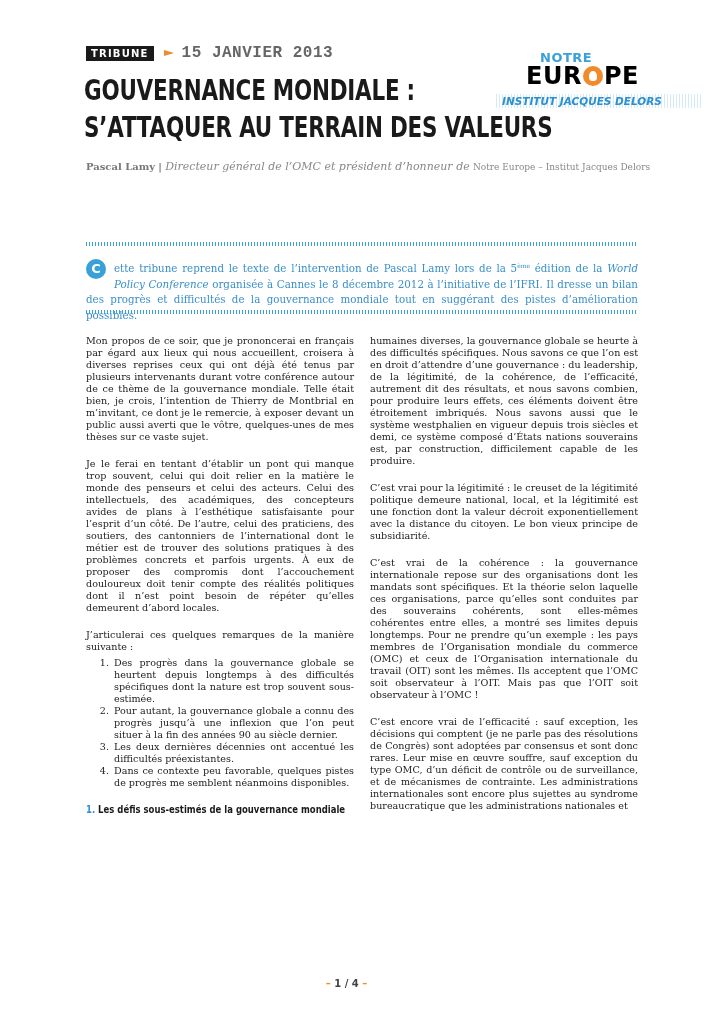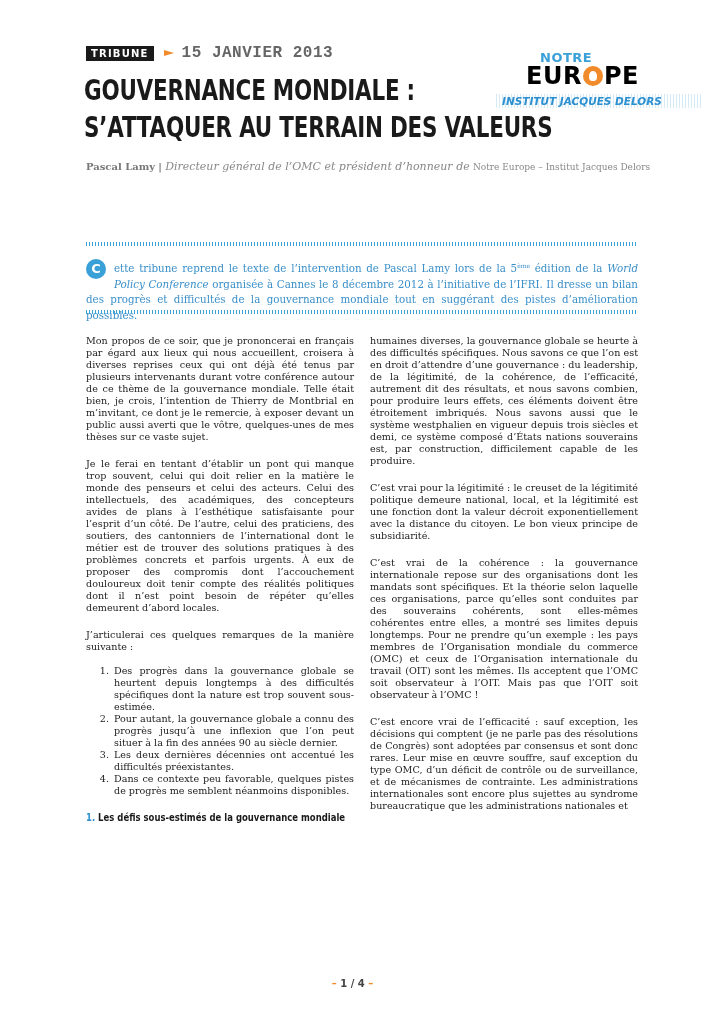--- a/index.html
+++ b/index.html
@@ -26,21 +26,21 @@
   .intro i { font-style: italic; }
   .intro sup { font-size: 6px; }
   .col { position: absolute; top: 335px; width: 268px; font-size: 9.6px; line-height: 12px; text-align: justify; color: #222; }
   .col p { margin: 0 0 15px 0; }
   .col1 { left: 86px; }
   .col2 { left: 370px; }
   .col ol { margin: 0 0 15px 0; padding-left: 26px; }
   .col ol li { padding-left: 2px; }
   .col h3 { font-family: "DejaVu Sans", sans-serif; font-weight: bold; font-size: 10px; color: #1a1a1a; margin: 0 0 15px 0; transform: scaleX(0.85); transform-origin: left; white-space: nowrap; }
   .col h3 .num { color: #2b8fd0; }
-  .pager { position: absolute; left: 14px; top: 978px; width: 677px; text-align: center; font-family: "DejaVu Sans", sans-serif; font-weight: bold; font-size: 10px; color: #444; }
+  .pager { position: absolute; left: 8px; top: 978px; width: 677px; text-align: center; font-family: "DejaVu Sans", sans-serif; font-weight: bold; font-size: 10px; color: #444; }
   .pager .dash { color: #f08a2a; }
 </style>
 </head>
 <body>
 
 <div class="tag-row">
   <span class="tag">TRIBUNE</span>
   <span class="arrow"></span>
   <span class="date">15 JANVIER 2013</span>
 </div>
@@ -67,21 +67,21 @@
 
 <div class="intro">
   <span class="dropcap">C</span><span>ette tribune reprend le texte de l’intervention de Pascal Lamy lors de la 5</span><sup>ème</sup><span> édition de la </span><i>World Policy Conference</i><span> organisée à Cannes le 8 décembre 2012 à l’initiative de l’IFRI. Il dresse un bilan des progrès et difficultés de la gouvernance mondiale tout en suggérant des pistes d’amélioration possibles.</span>
 </div>
 
 <div class="rule" style="top:310px"></div>
 
 <div class="col col1">
   <p>Mon propos de ce soir, que je prononcerai en français par égard aux lieux qui nous accueillent, croisera à diverses reprises ceux qui ont déjà été tenus par plusieurs intervenants durant votre conférence autour de ce thème de la gouvernance mondiale. Telle était bien, je crois, l’intention de Thierry de Montbrial en m’invitant, ce dont je le remercie, à exposer devant un public aussi averti que le vôtre, quelques-unes de mes thèses sur ce vaste sujet.</p>
   <p>Je le ferai en tentant d’établir un pont qui manque trop souvent, celui qui doit relier en la matière le monde des penseurs et celui des acteurs. Celui des intellectuels, des académiques, des concepteurs avides de plans à l’esthétique satisfaisante pour l’esprit d’un côté. De l’autre, celui des praticiens, des soutiers, des cantonniers de l’international dont le métier est de trouver des solutions pratiques à des problèmes concrets et parfois urgents. À eux de proposer des compromis dont l’accouchement douloureux doit tenir compte des réalités politiques dont il n’est point besoin de répéter qu’elles demeurent d’abord locales.</p>
-  <p style="margin-bottom:12px">J’articulerai ces quelques remarques de la manière suivante :</p>
+  <p style="margin-bottom:4px">J’articulerai ces quelques remarques de la manière suivante :</p>
   <ol>
     <li>Des progrès dans la gouvernance globale se heurtent depuis longtemps à des difficultés spécifiques dont la nature est trop souvent sous-estimée.</li>
     <li>Pour autant, la gouvernance globale a connu des progrès jusqu’à une inflexion que l’on peut situer à la fin des années 90 au siècle dernier.</li>
     <li>Les deux dernières décennies ont accentué les difficultés préexistantes.</li>
     <li>Dans ce contexte peu favorable, quelques pistes de progrès me semblent néanmoins disponibles.</li>
   </ol>
   <h3><span class="num">1.</span> <span>Les défis sous-estimés de la gouvernance mondiale</span></h3>
 </div>
 
 <div class="col col2">

